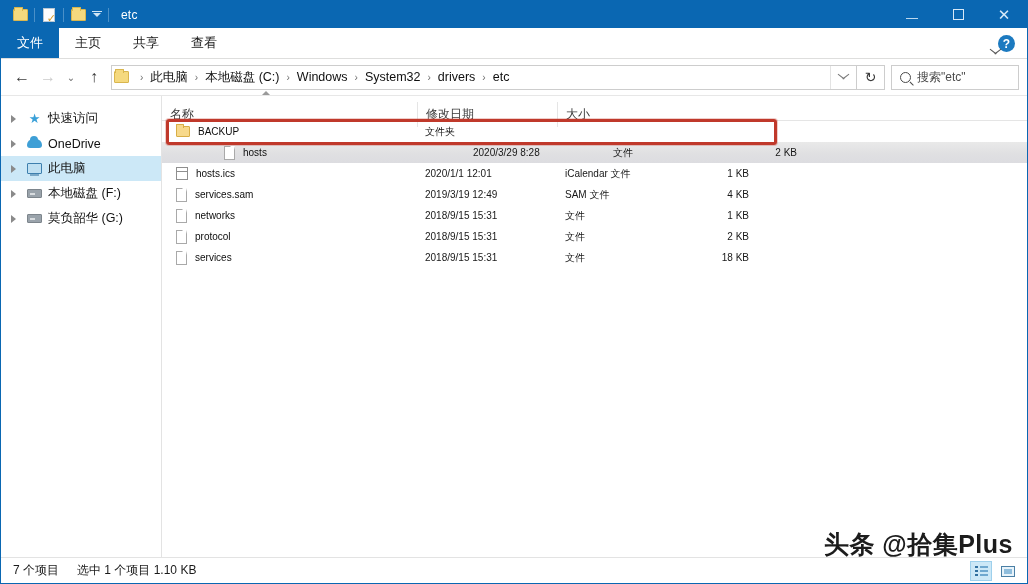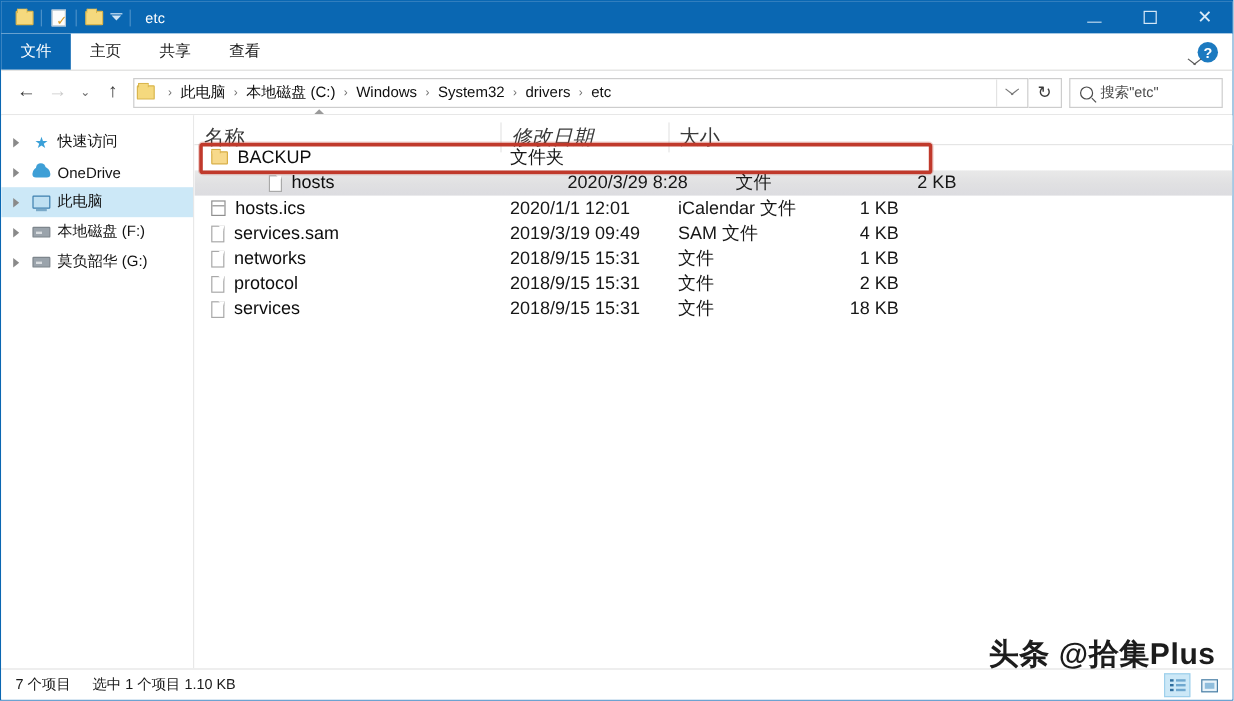--- a/index.html
+++ b/index.html
@@ -276,43 +276,43 @@
   }
   .colheaders {
     height: 25px; flex: 0 0 25px;
     display: flex; align-items: center;
     border-bottom: 1px solid #e5e5e5;
     background: #ffffff;
     position: relative;
     padding-top: 13px;
   }
   .colhdr {
-    font-size: 17px; color: #3a3a3a;
+    font-size: 12px; color: #3a3a3a;
     height: 25px; display: flex; align-items: center;
     padding-left: 8px;
     border-left: 1px solid #e5e5e5;
     position: relative;
   }
   .colhdr:first-child { border-left: none; }
   .sort-caret {
     position: absolute; top: -11px; left: 50%; margin-left: -28px;
     width: 0; height: 0;
     border-left: 4px solid transparent;
     border-right: 4px solid transparent;
     border-bottom: 4px solid #9a9a9a;
   }
   .c-name { width: 255px; flex: 0 0 255px; }
-  .c-date { width: 140px; flex: 0 0 140px; font-style: italic; }
+  .c-date { width: 140px; flex: 0 0 140px; }
   .c-type { width: 120px; flex: 0 0 120px; }
   .c-size { width: 82px; flex: 0 0 82px; }
 
   .rows { flex: 1 1 auto; overflow: hidden; position: relative; }
   .row {
     height: 21px; display: flex; align-items: center;
-    font-size: 15px; color: #0d0d0d;
+    font-size: 10px; color: #0d0d0d;
   }
   .row.selected {
     background: linear-gradient(to bottom, #e9e9e9 0%, #e0e0e2 55%, #dcdce0 100%);
     padding-left: 48px;
   }
   .cell { display: flex; align-items: center; height: 21px; overflow: hidden; white-space: nowrap; }
   .cell-name { width: 255px; flex: 0 0 255px; padding-left: 14px; gap: 8px; }
   .cell-date { width: 140px; flex: 0 0 140px; padding-left: 8px; color: #171717; }
   .cell-type { width: 120px; flex: 0 0 120px; padding-left: 8px; color: #171717; }
   .cell-size { width: 82px; flex: 0 0 82px; padding-right: 10px; justify-content: flex-end; color: #171717; }
@@ -612,21 +612,21 @@
           <div class="cell cell-date">2020/1/1 12:01</div>
           <div class="cell cell-type">iCalendar 文件</div>
           <div class="cell cell-size">1 KB</div>
         </div>
 
         <div class="row">
           <div class="cell cell-name">
             <span class="fi-file"></span>
             <span>services.sam</span>
           </div>
-          <div class="cell cell-date">2019/3/19 09:49</div>
+          <div class="cell cell-date">2019/3/19 12:49</div>
           <div class="cell cell-type">SAM 文件</div>
           <div class="cell cell-size">4 KB</div>
         </div>
 
         <div class="row">
           <div class="cell cell-name">
             <span class="fi-file"></span>
             <span>networks</span>
           </div>
           <div class="cell cell-date">2018/9/15 15:31</div>

